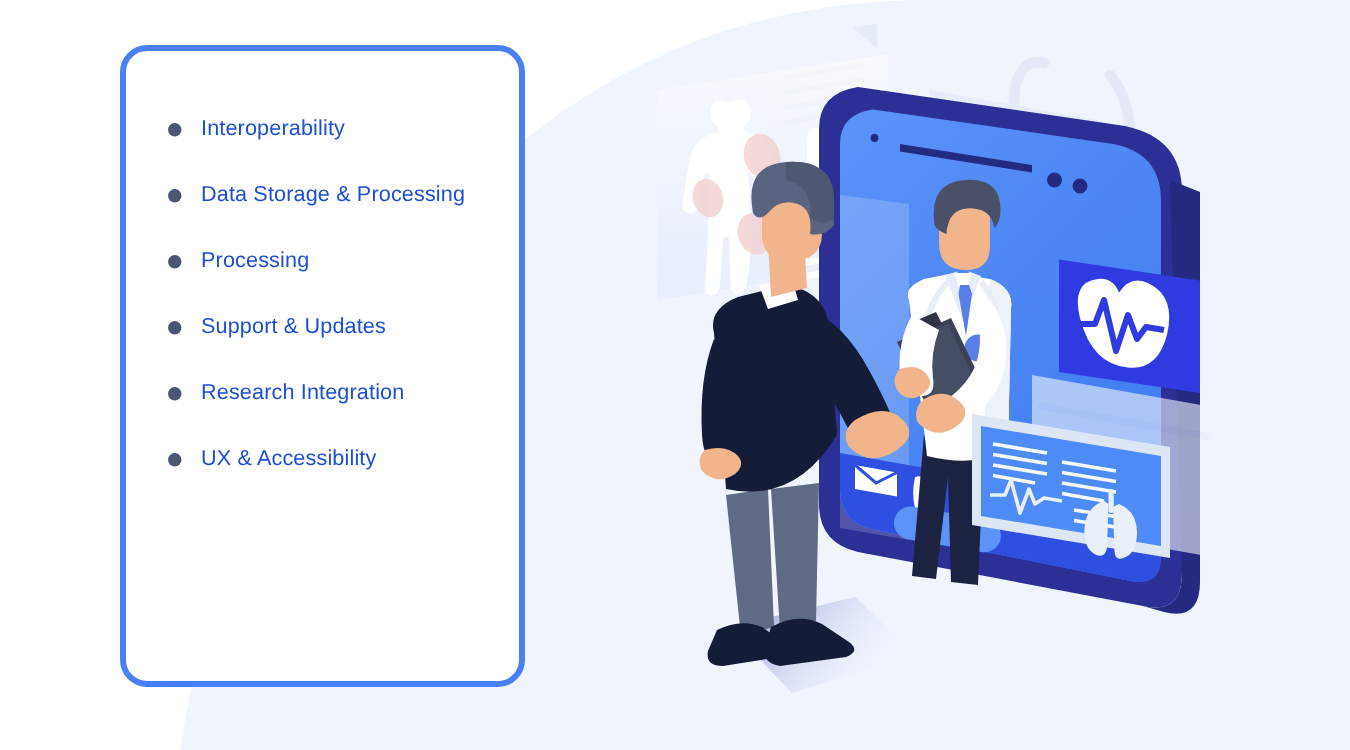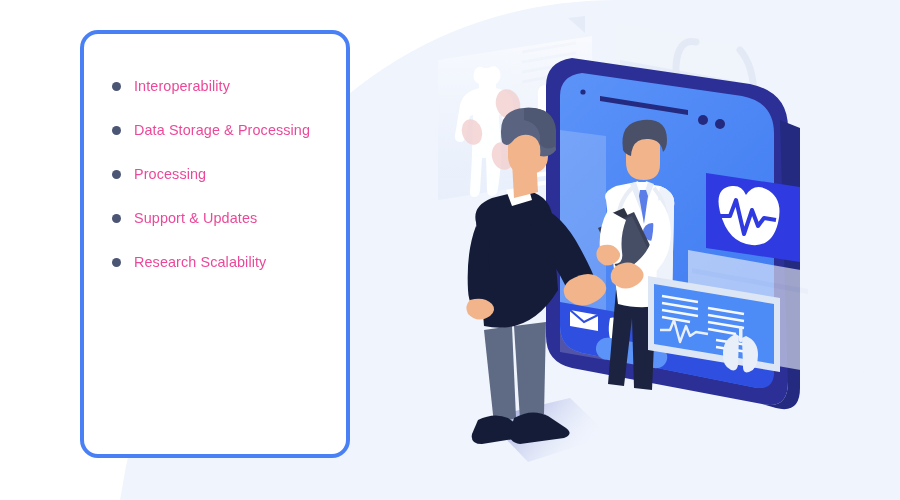--- a/index.html
+++ b/index.html
@@ -48,21 +48,21 @@
     white-space:nowrap;
   }
   .bullet {
     flex:0 0 auto;
     width:9px; height:9px;
     border-radius:50%;
     background:#4b5574;
   }
   .criteria-label {
     font-size:14.4px;
-    color:#ec4899;
+    color:#1d4ed8;
     letter-spacing:.1px;
     line-height:1;
   }
   
   .illustration {
     position:absolute;
     left:420px; top:0;
     width:480px; height:500px;
     z-index:3;
   }
@@ -91,21 +91,25 @@
       <li class="criteria-item">
         <span class="bullet"></span>
         <span class="criteria-label">Processing</span>
       </li>
       <li class="criteria-item">
         <span class="bullet"></span>
         <span class="criteria-label">Support &amp; Updates</span>
       </li>
       <li class="criteria-item">
         <span class="bullet"></span>
-        <span class="criteria-label">Research Scalability</span>
+        <span class="criteria-label">Research Integration</span>
+      </li>
+      <li class="criteria-item">
+        <span class="bullet"></span>
+        <span class="criteria-label">UX &amp; Accessibility</span>
       </li>
     </ul>
   </div>
 
   <div class="illustration">
   <svg width="480" height="500" viewBox="0 0 480 500">
     <defs>
       <linearGradient id="shadowGrad" x1="0" y1="0" x2="1" y2="0.4">
         <stop offset="0%" stop-color="#6b74c9" stop-opacity="0.85"></stop>
         <stop offset="100%" stop-color="#eff4fd" stop-opacity="0"></stop>

